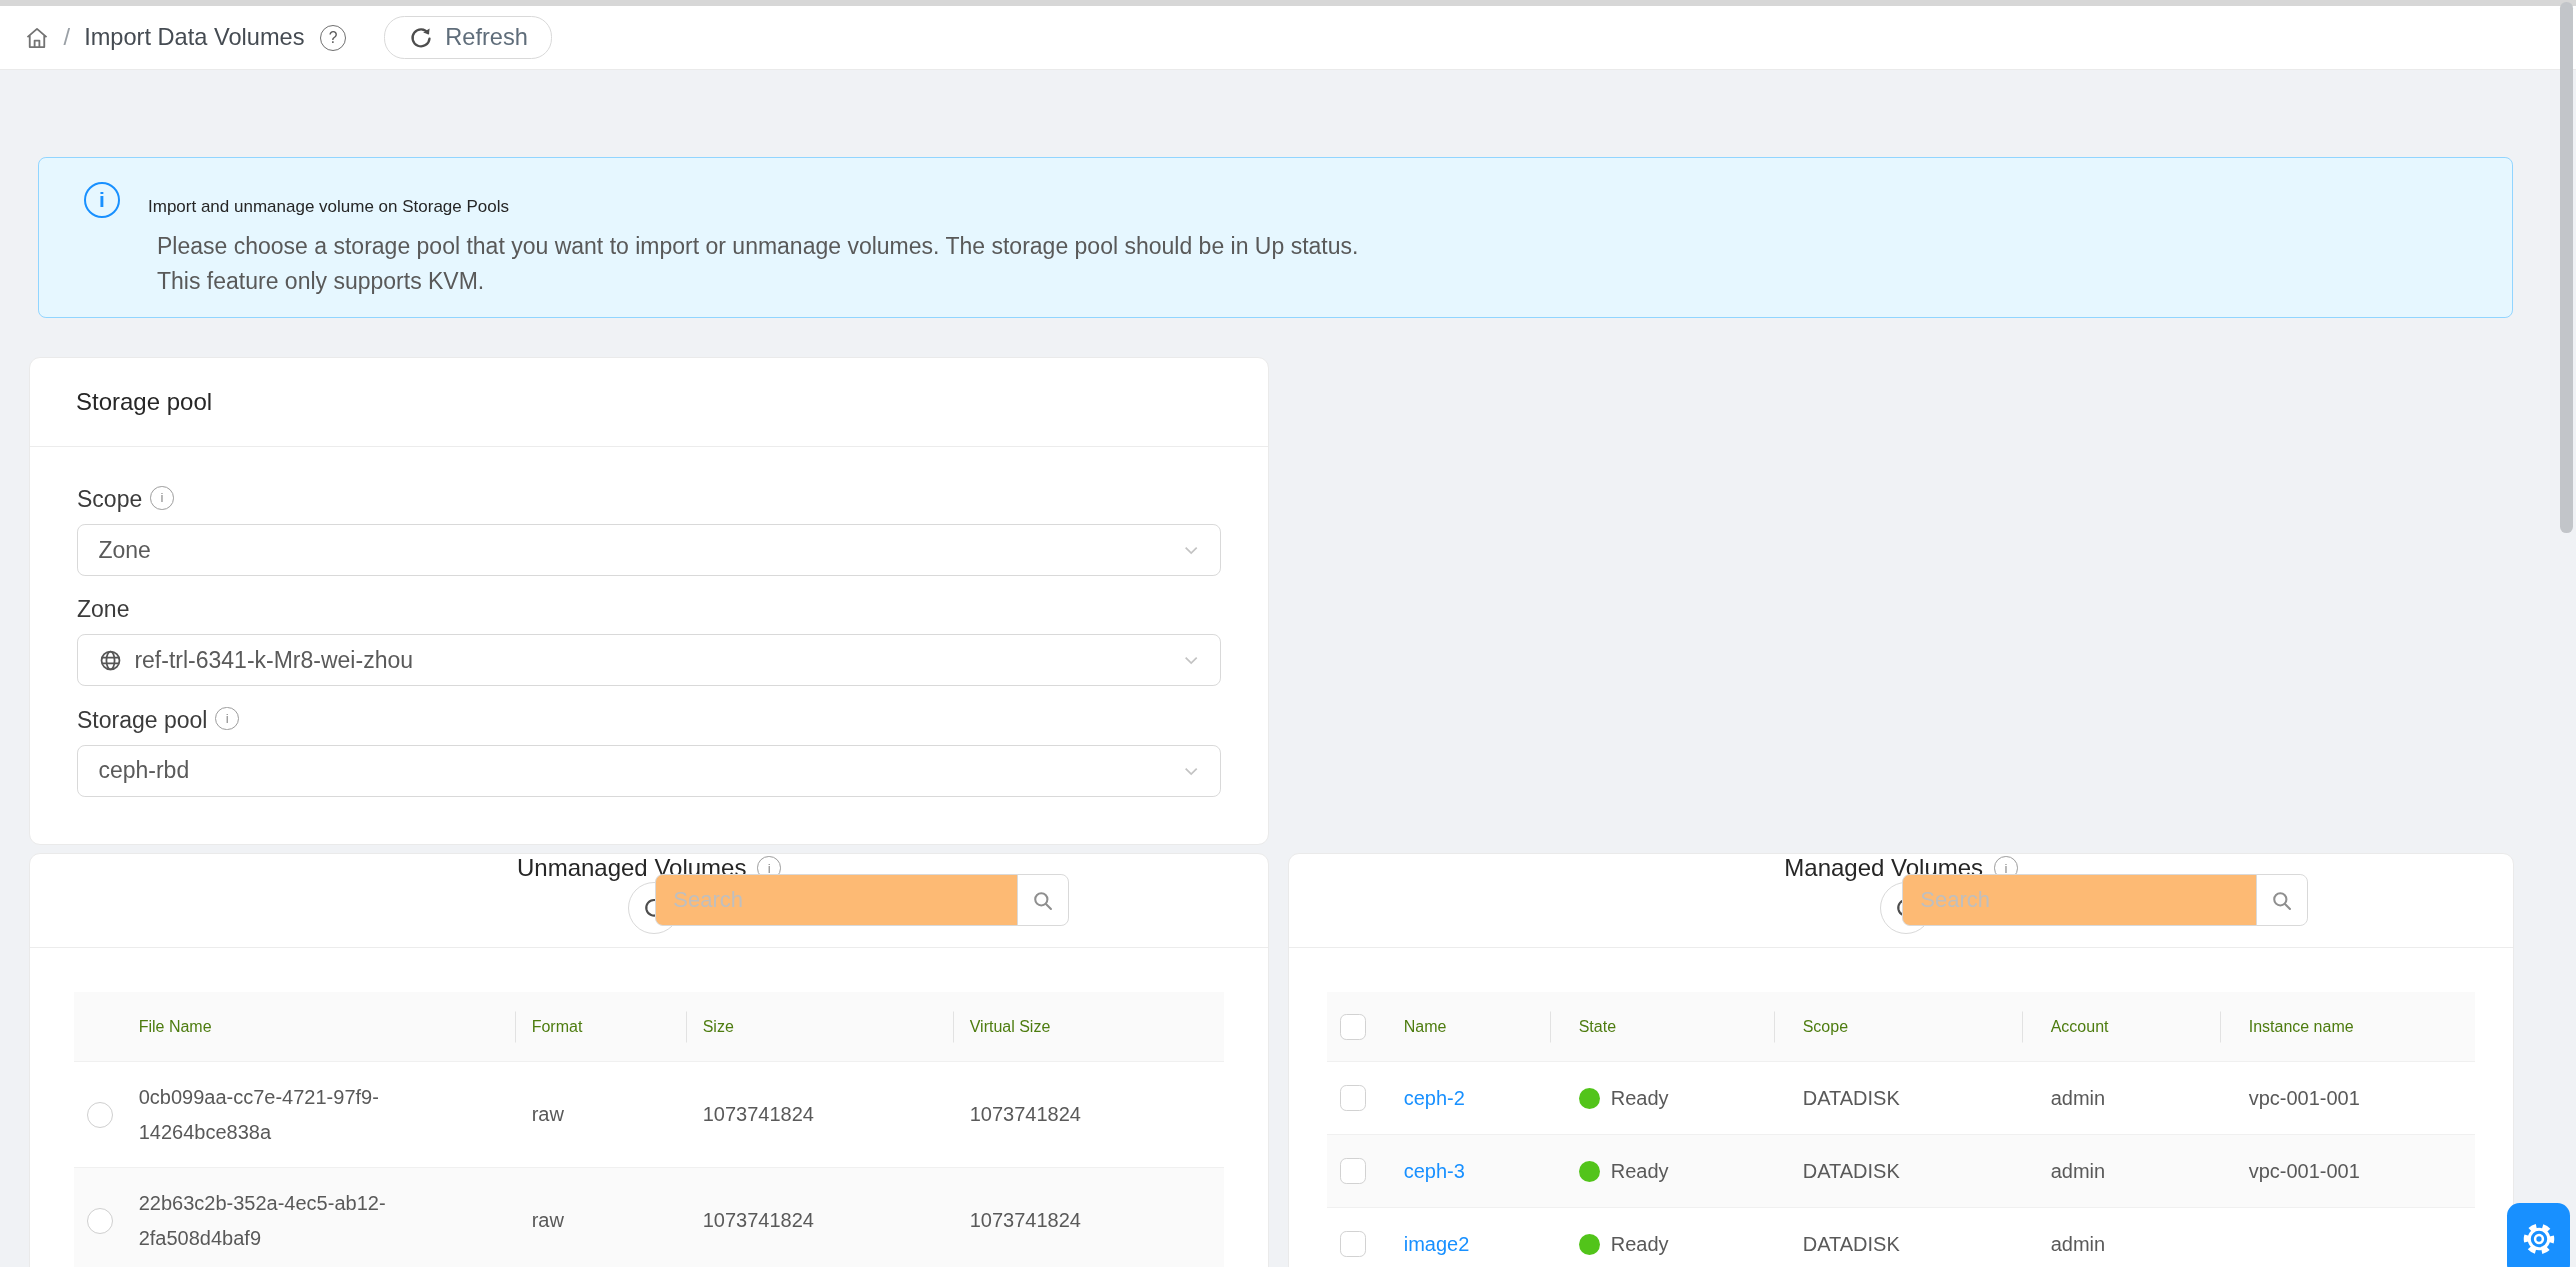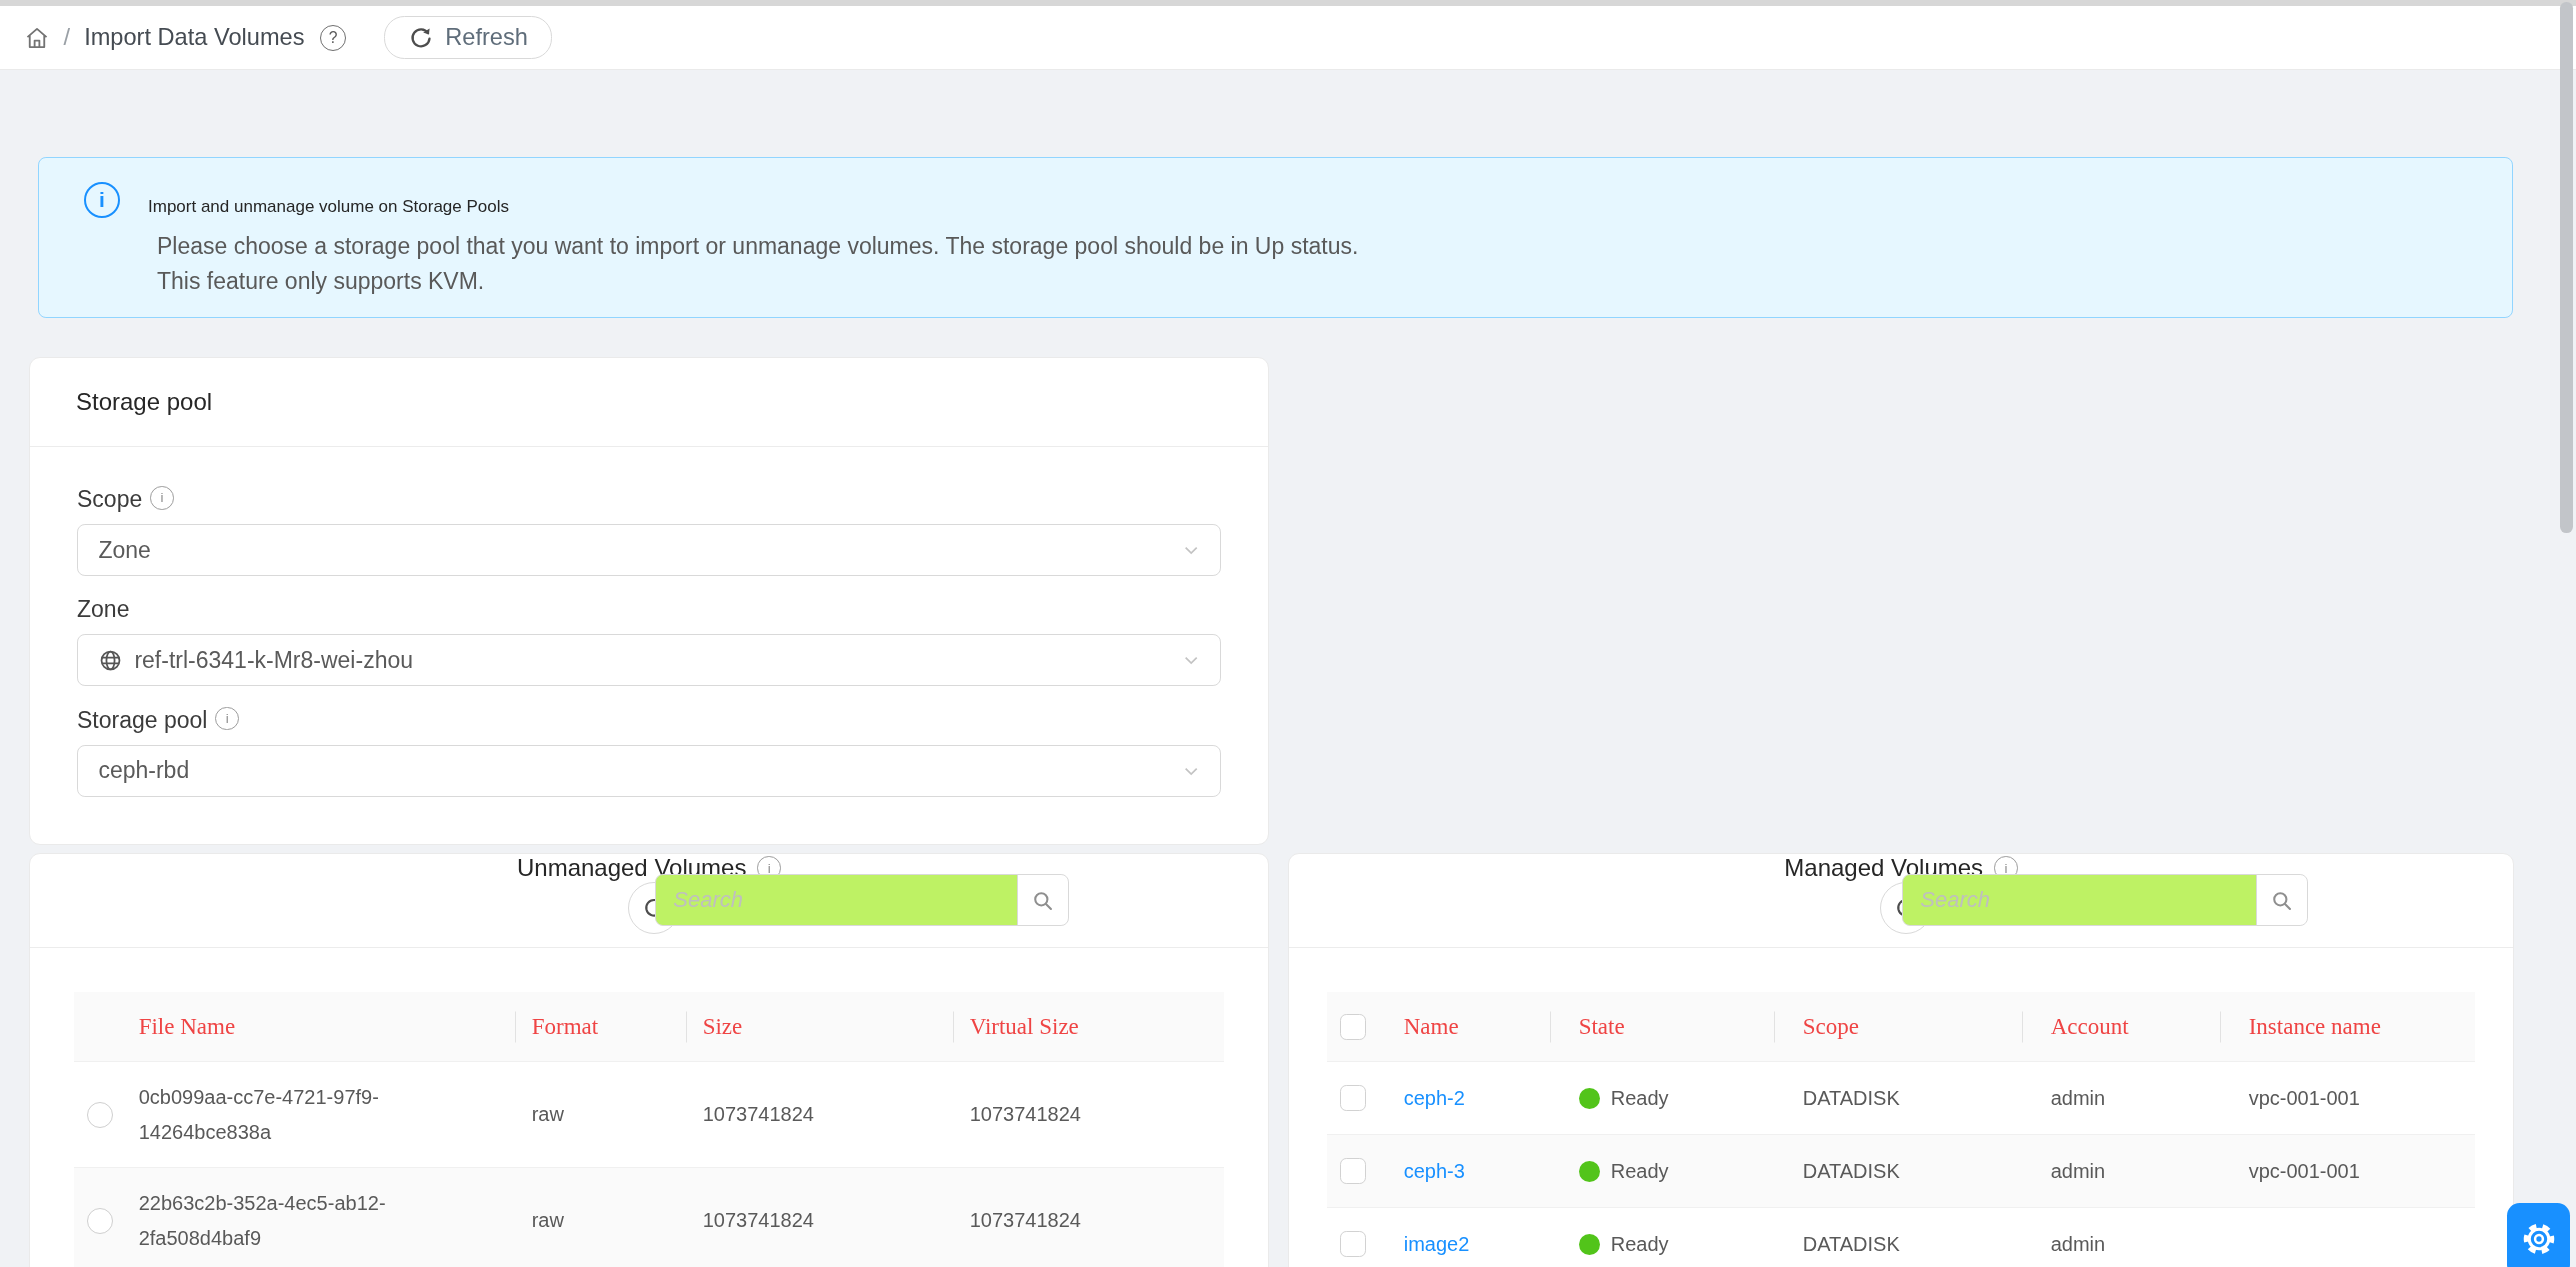--- a/index.html
+++ b/index.html
@@ -55,31 +55,31 @@
   .list-head{position:relative;height:93px;border-bottom:0.8px solid #ececec;display:flex;
              align-items:center;padding:0 44px;flex-direction:column;}
   .list-title{font-size:24px;color:#262626;display:flex;align-items:center;gap:11px;}
   .round-btn{width:52px;height:52px;border:0.8px solid #d9d9d9;border-radius:50%;background:#fff;
              display:flex;align-items:center;justify-content:center;color:#4d4d4d;margin-left:9.4px;
              cursor:pointer;}
   .searchbox{position:absolute;top:20.4px;display:flex;height:52px;}
   .card-un .searchbox{left:625px;width:414px;}
   .card-mg .searchbox{left:613px;width:406px;}
   .searchbox input{flex:1;min-width:0;border:0.8px solid #d9d9d9;border-radius:7.9px 0 0 7.9px;
-                   padding:0 17.3px;font-size:22px;color:#595959;outline:none;background:#bef264;
-                   font-family:"Liberation Sans",sans-serif;box-sizing:border-box;font-style:italic;}
+                   padding:0 17.3px;font-size:22px;color:#595959;outline:none;background:#fdba74;
+                   font-family:"Liberation Sans",sans-serif;box-sizing:border-box;}
   .searchbox input::placeholder{color:#bfbfbf;}
   .search-btn{width:52px;margin-left:-0.8px;border:0.8px solid #d9d9d9;border-radius:0 7.9px 7.9px 0;
               background:#fff;color:#8f8f8f;display:flex;align-items:center;justify-content:center;
               cursor:pointer;box-sizing:border-box;}
   .card-un .list-body{padding:44px 44px 0;}
   .card-mg .list-body{padding:44px 38px 0;}
 
   .thead{display:grid;background:#fafafa;border-bottom:0.8px solid #f0f0f0;height:69px;
-         align-items:center;font-size:23px;color:#ef4444;font-family:Liberation Serif, serif;}
+         align-items:center;font-size:16px;color:#4d7c0f;}
   .grid-un{grid-template-columns:49px 393px 171px 267px 272px;}
   .grid-mg{grid-template-columns:49px 163px 212px 236px 186px 305px;gap:12px;}
   .cell{padding-left:15.7px;position:relative;display:flex;align-items:center;box-sizing:border-box;}
   .cell.ctl{padding-left:12.6px;}
   .thead .cell.sep::after{content:"";position:absolute;right:0;top:50%;transform:translateY(-50%);
                           width:0.8px;height:31px;background:#e2e2e2;}
   .trow{display:grid;align-items:center;border-bottom:0.8px solid #f0f0f0;font-size:20px;color:#595959;}
   .trow.alt{background:#fafafa;}
   .row-un{height:105px;}
   .row-mg{height:72px;}

